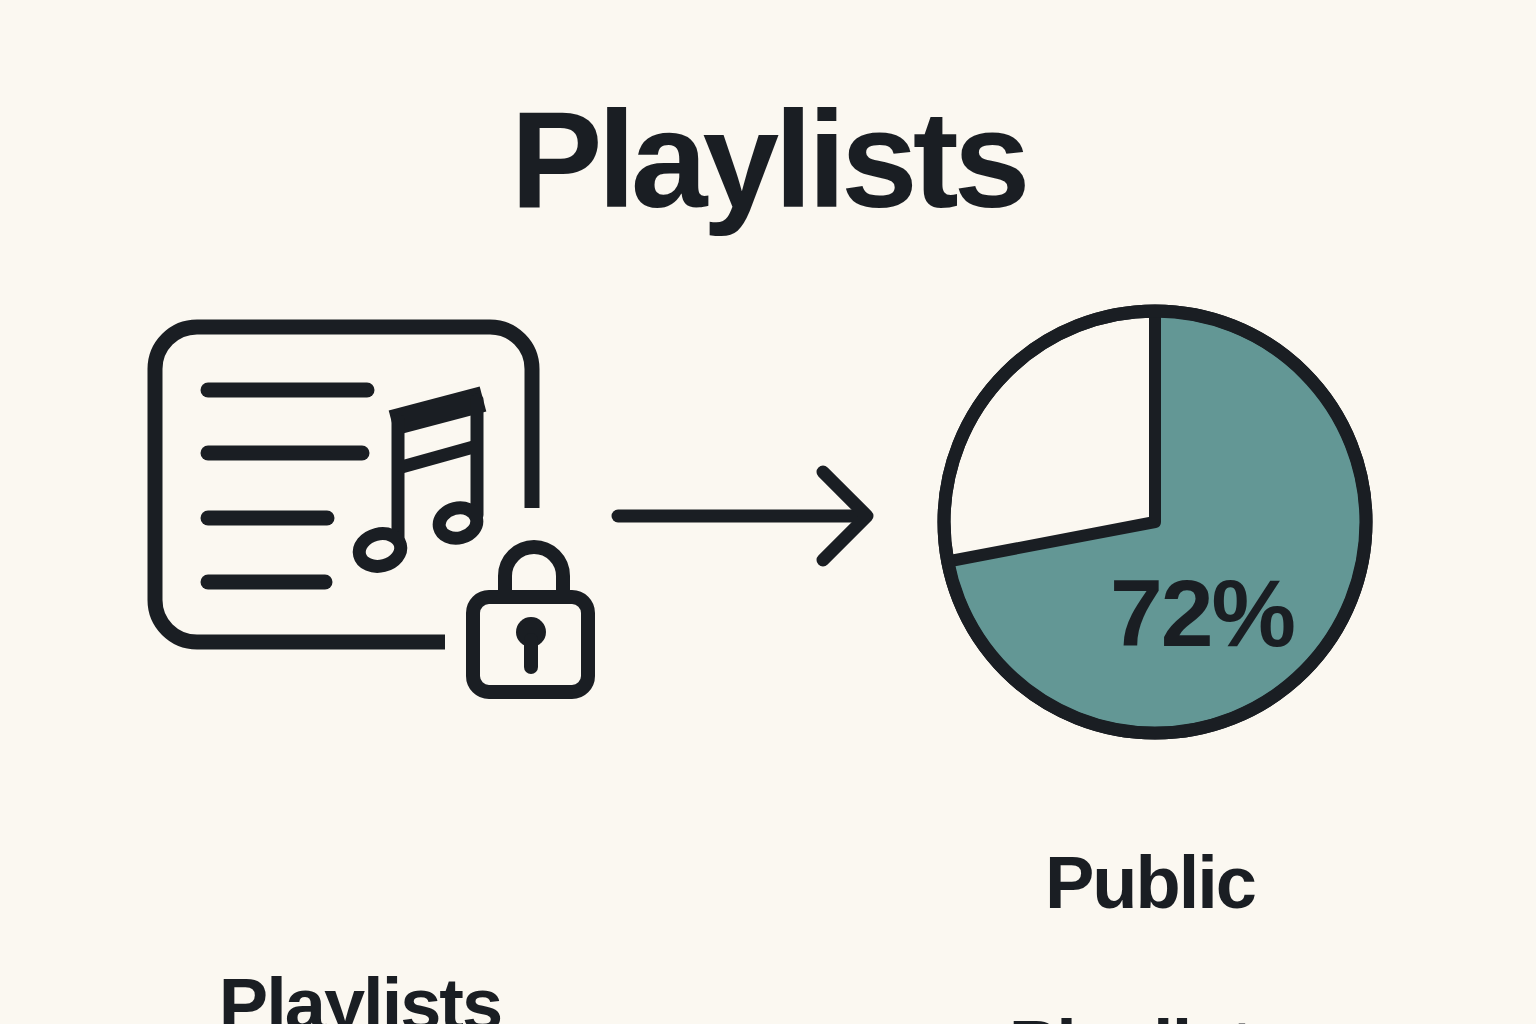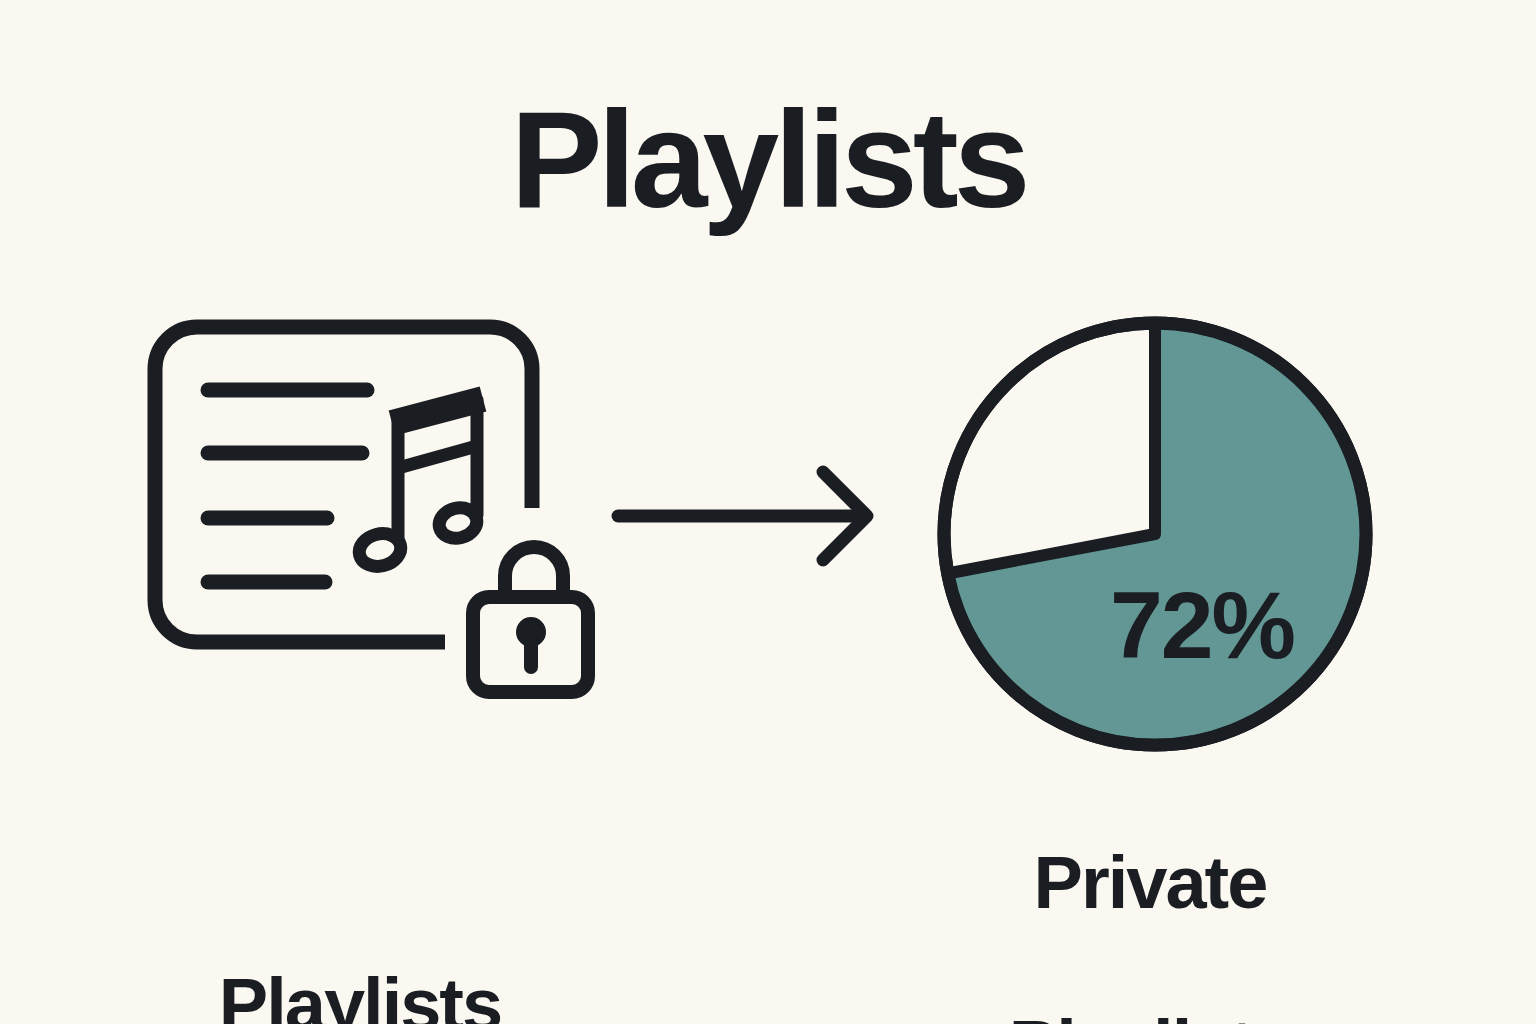--- a/index.html
+++ b/index.html
@@ -38,21 +38,21 @@
     letter-spacing: -2px;
     line-height: 82px;
     white-space: pre-line;
   }
   .caption-public  { left: 110px; top: 718px; width: 500px; }
   .caption-private { left: 900px; top: 760px; width: 500px; }
 
   .icon-wrap { position: absolute; color: var(--ink); }
   .playlist-icon-wrap { left: 140px; top: 310px; width: 480px; height: 420px; }
   .arrow-icon-wrap    { left: 600px; top: 445px; width: 280px; height: 140px; }
-  .pie-wrap           { left: 925px; top: 304px; width: 460px; height: 460px; text-decoration: underline; }
+  .pie-wrap           { left: 925px; top: 292px; width: 460px; height: 460px; text-decoration: underline; }
 
   svg { display: block; width: 100%; height: 100%; }
 
   .stroke { stroke: currentColor; fill: none; }
   .fill-ink { fill: currentColor; stroke: none; }
   .fill-bg { fill: var(--bg); stroke: none; }
   .fill-bg-stroked { fill: var(--bg); stroke: currentColor; }
 
   .pie-value {
     font-family: "Liberation Sans", sans-serif;
@@ -115,17 +115,17 @@
       <circle class="stroke" cx="230" cy="230" r="211" stroke-width="13"></circle>
       <text class="pie-value" x="277" y="354" text-anchor="middle">72%</text>
     </svg>
   </div>
 
   <div class="caption caption-public">
     <br>
     <span>Playlists</span>
   </div>
   <div class="caption caption-private">
-    <span>Private</span><br>
+    <span>Public</span><br>
     <span>Playlists</span>
   </div>
 
 </div>
 
 </body></html>

